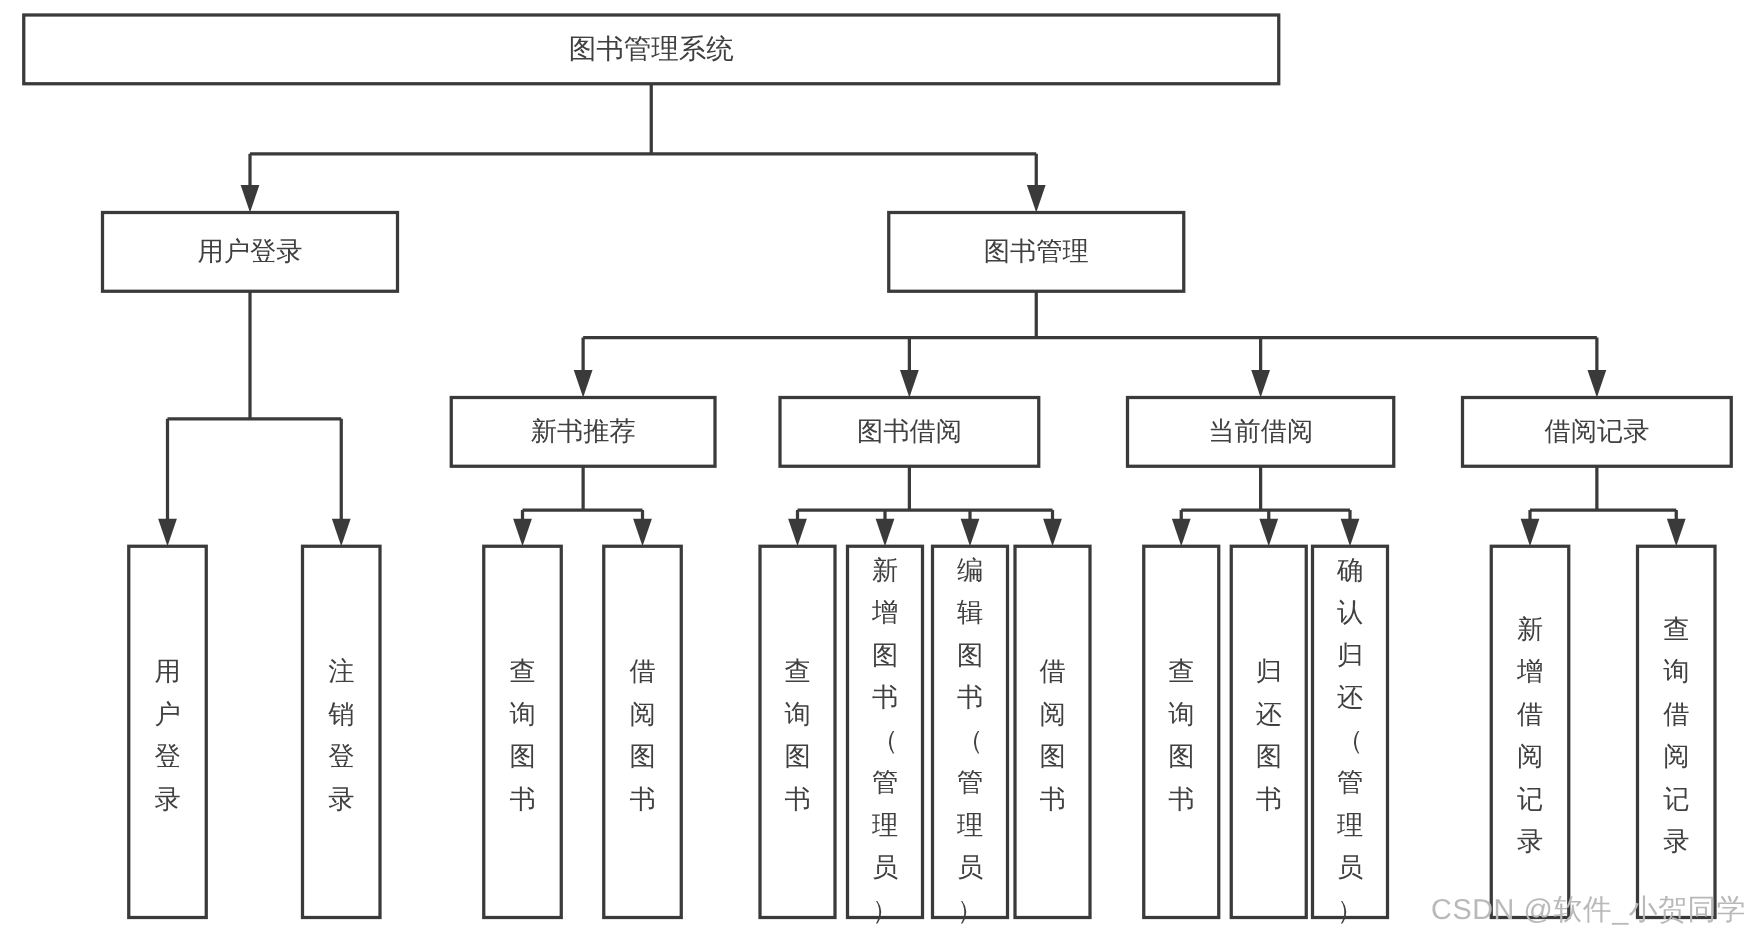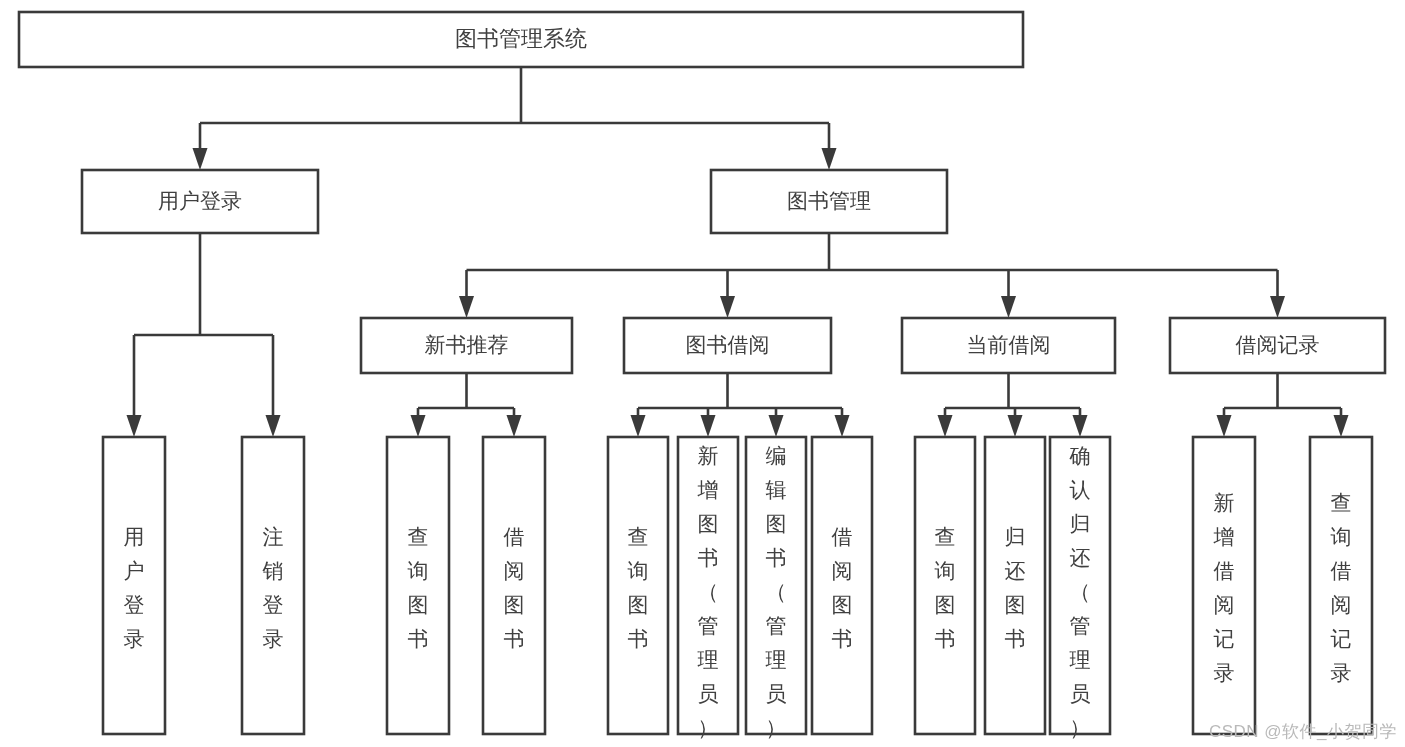--- a/index.html
+++ b/index.html
@@ -56,21 +56,21 @@
     fill: #404040;
     font-family: "Liberation Sans", "DejaVu Sans", sans-serif;
     font-size: 21px;
     text-anchor: middle;
   }
   .watermark {
     position: absolute;
     right: 8px;
     bottom: 4px;
     font-family: "Liberation Sans", "DejaVu Sans", sans-serif;
-    font-size: 17px;
+    font-size: 23px;
     color: #b9b9b9;
     letter-spacing: 0.5px;
     white-space: nowrap;
     user-select: none;
     text-align: center;
   }
 </style>
 </head>
 <body>
 

